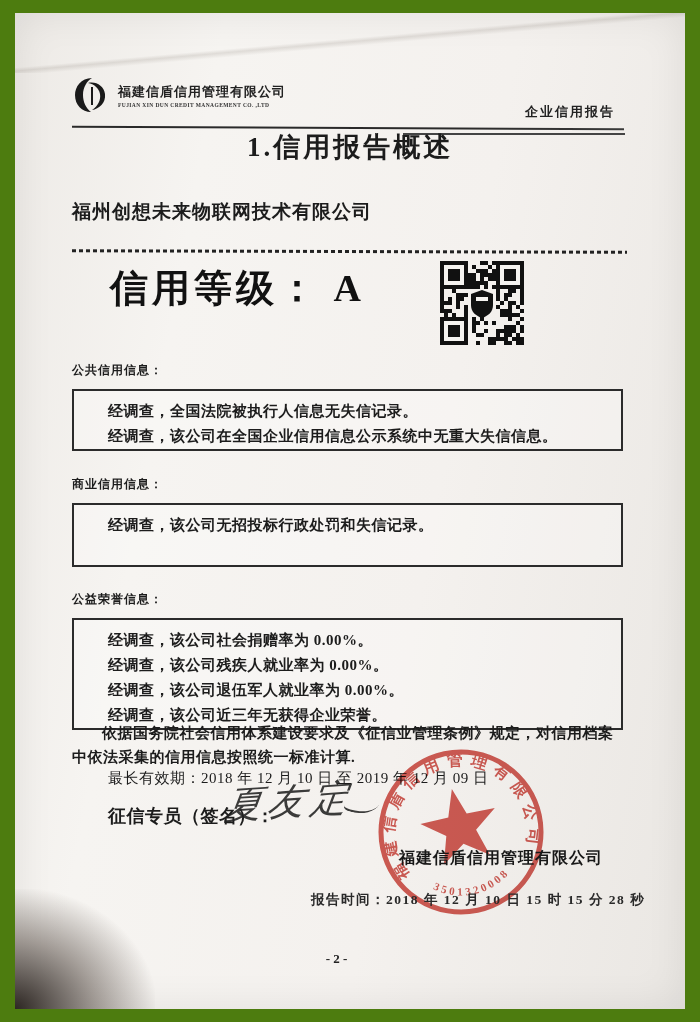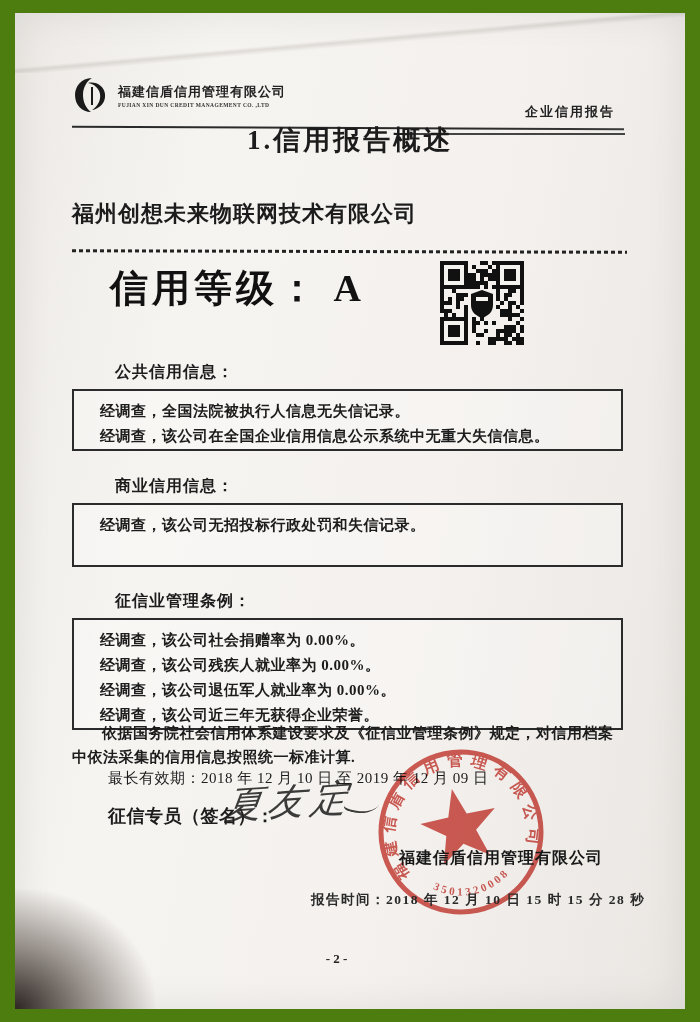--- a/index.html
+++ b/index.html
@@ -19,34 +19,34 @@
   .logo-wrap{position:absolute;left:57px;top:62px;display:flex;align-items:center;gap:6px;}
   .logo-mark{width:40px;height:40px;}
   .logo-text .cn{font-size:13px;font-weight:700;letter-spacing:1px;color:#222;}
   .logo-text .en{font-size:5.5px;font-weight:700;letter-spacing:.4px;color:#333;margin-top:1px;}
   .report-type{position:absolute;right:70px;top:90px;font-size:13px;font-weight:700;letter-spacing:2px;color:#222;}
   .rule-main{position:absolute;left:57px;top:114px;width:552px;height:2px;
              background:linear-gradient(90deg,#2a2a2a 70%,#3a3a3a);transform:rotate(.25deg);}
   .rule-sub{position:absolute;left:388px;top:120px;width:222px;height:2px;background:#444;}
 
   
-  .doc-title{position:absolute;left:0;top:109px;width:100%;text-align:center;
+  .doc-title{position:absolute;left:0;top:116px;width:100%;text-align:center;
              font-size:27px;font-weight:700;letter-spacing:3px;}
-  .company-name{position:absolute;left:57px;top:186px;font-size:22px;font-weight:700;letter-spacing:1px;}
+  .company-name{position:absolute;left:57px;top:186px;font-size:19px;font-weight:700;letter-spacing:1px;}
 
   .dotted-rule{position:absolute;left:57px;top:237px;width:555px;height:3px;
        background:repeating-linear-gradient(90deg,#222 0 4px,transparent 4px 7px);transform:rotate(.15deg);}
 
   .rating{position:absolute;left:95px;top:250px;font-size:38px;font-weight:700;letter-spacing:4px;color:#111;}
   .qr{position:absolute;left:425px;top:248px;width:84px;height:84px;}
 
   
-  .sec-head{position:absolute;left:57px;font-size:16px;font-weight:700;letter-spacing:1px;margin-left:43px;}
+  .sec-head{position:absolute;left:57px;font-size:12px;font-weight:700;letter-spacing:1px;}
   .info-box{position:absolute;left:57px;width:551px;border:2px solid #2b2b2b;
-            padding:8px 10px 8px 26px;box-sizing:border-box;background:rgba(255,255,255,.25);font-family:Liberation Serif, serif;}
+            padding:8px 10px 8px 34px;box-sizing:border-box;background:rgba(255,255,255,.25);font-family:Liberation Serif, serif;}
   .info-box .line{font-size:15px;font-weight:700;line-height:25px;letter-spacing:.5px;white-space:nowrap;}
   #head1{top:349px}#box1{top:376px;height:62px}
   #head2{top:463px}#box2{top:490px;height:64px}
   #head3{top:578px}#box3{top:605px;height:112px}
 
   
   .basis{position:absolute;left:57px;top:708px;width:566px;font-size:15px;font-weight:700;line-height:24px;letter-spacing:.5px;}
   .basis .l1{text-indent:2em;}
   .validity{position:absolute;left:93px;top:756px;font-size:15px;font-weight:400;letter-spacing:.5px;}
   .signer{position:absolute;left:93px;top:781px;font-size:18px;font-weight:700;letter-spacing:.5px;margin-top:10px;}
@@ -232,21 +232,21 @@
     <div class="info-box" id="box1">
       <div class="line">经调查，全国法院被执行人信息无失信记录。</div>
       <div class="line">经调查，该公司在全国企业信用信息公示系统中无重大失信信息。</div>
     </div>
 
     <div class="sec-head" id="head2">商业信用信息：</div>
     <div class="info-box" id="box2">
       <div class="line">经调查，该公司无招投标行政处罚和失信记录。</div>
     </div>
 
-    <div class="sec-head" id="head3">征信业管理条例：</div>
+    <div class="sec-head" id="head3">公益荣誉信息：</div>
     <div class="info-box" id="box3">
       <div class="line">经调查，该公司社会捐赠率为 0.00%。</div>
       <div class="line">经调查，该公司残疾人就业率为 0.00%。</div>
       <div class="line">经调查，该公司退伍军人就业率为 0.00%。</div>
       <div class="line">经调查，该公司近三年无获得企业荣誉。</div>
     </div>
 
     <div class="basis">
       <div class="l1">依据国务院社会信用体系建设要求及《征信业管理条例》规定，对信用档案</div>
       <div class="l2">中依法采集的信用信息按照统一标准计算.</div>

